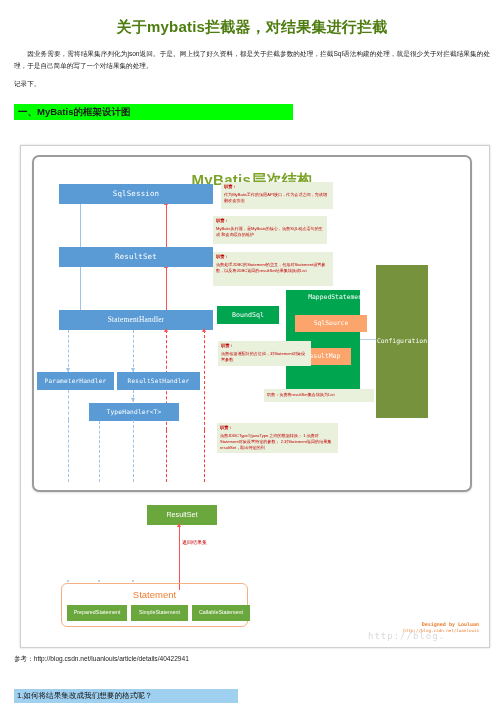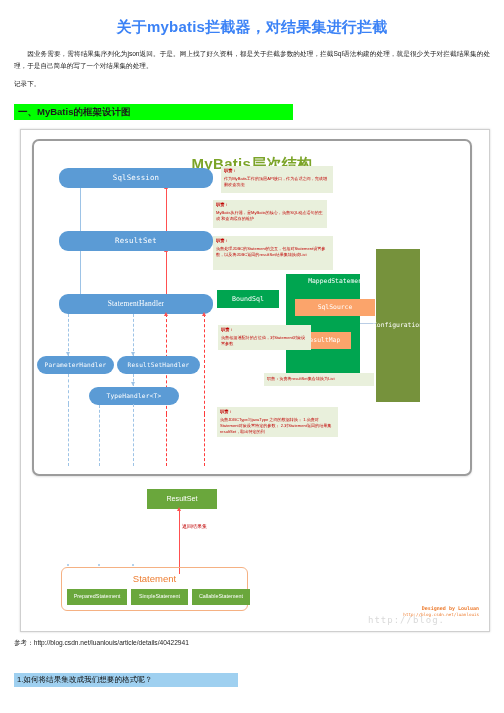--- a/index.html
+++ b/index.html
@@ -6,32 +6,32 @@
   body{
     width:504px;height:713px;background:#ffffff;
     font-family:"Liberation Sans","DejaVu Sans",sans-serif;
     color:#000;overflow:hidden;position:relative;
   }
   .page{position:relative;width:504px;height:713px;}
 
   
   .art-title{
     text-align:center;font-size:15px;font-weight:bold;
-    letter-spacing:.2px;margin:18px 0 0;color:#3b82f6;
+    letter-spacing:.2px;margin:18px 0 0;color:#4d7c0f;
   }
   .art-para{
     font-size:6.6px;line-height:1.75;color:#222;
     margin:11px 14px 0 14px;text-align:justify;
   }
   .art-para.indent{text-indent:2em;}
   .art-para.second{margin-top:7px;text-indent:0;}
 
   
   .sec-head{
-    margin:14px 0 0 14px;display:inline-block;
+    margin:14px 0 16px 14px;display:inline-block;
     background:#00ff00;color:#1a1a1a;
     font-size:9.5px;font-weight:bold;
     padding:2px 4px 3px 4px;line-height:1.2;
     width:279px;box-sizing:border-box;
   }
 
   
   .figure{
     position:relative;margin:9px 14px 0 20px;
     height:503px;background:#fff;
@@ -60,21 +60,21 @@
     font-weight:normal;letter-spacing:.5px;
   }
 
   
   .box{
     position:absolute;box-sizing:border-box;
     display:flex;align-items:center;justify-content:center;
     text-align:center;line-height:1.05;
   }
   .box.blue{
-    background:#5b9bd5;border-radius:9px;color:#fff;
+    background:#5b9bd5;border-radius:0;color:#fff;
     font-family:"DejaVu Sans Mono","Liberation Mono",monospace;
     font-size:7.4px;letter-spacing:.2px;
   }
   .box.green-dark{
     background:#00a550;color:#fff;
     font-family:"DejaVu Sans Mono","Liberation Mono",monospace;
     font-size:6.6px;
   }
   .box.orange{
     background:#fba46b;color:#fff;
@@ -220,27 +220,27 @@
       <div class="ln v-blue-dash" style="left:47px;top:274px;height:62px;"></div>
       <div class="ln v-blue-dash" style="left:78px;top:275px;height:61px;"></div>
       <div class="ln v-blue-dash" style="left:112px;top:274px;height:62px;"></div>
       <div class="ln v-red-dash" style="left:145px;top:284px;height:52px;"></div>
       <div class="ln v-red-dash" style="left:183px;top:284px;height:52px;"></div>
 
       <div class="box green-dark" id="b-boundsql" style="left:196px;top:160px;width:62px;height:18px;">BoundSql</div>
 
       <div class="box green-dark" id="b-ms" style="left:265px;top:144px;width:74px;height:99px;display:block;">
         <span class="ms-title">MappedStatement</span>
-        <span class="box orange" style="left:9px;top:25px;width:80px;height:17px;">SqlSource</span>
+        <span class="box orange" style="left:9px;top:25px;width:72px;height:17px;">SqlSource</span>
         <span class="box orange" style="left:9px;top:58px;width:56px;height:17px;">ResultMap</span>
       </div>
 
       <div class="ln h-grey" style="left:339px;top:193px;width:16px;"></div>
 
-      <div class="box olive" id="b-config" style="left:355px;top:119px;width:44px;height:153px;text-align:center;">Configuration</div>
+      <div class="box olive" id="b-config" style="left:355px;top:119px;width:52px;height:153px;text-align:center;">Configuration</div>
 
       <div class="note" style="left:200px;top:36px;width:112px;height:27px;">
         <b>职责：</b>
         <span>作为MyBatis工作的顶层API接口，作为会话之间，完成增删改查功能</span>
       </div>
       <div class="note" style="left:192px;top:70px;width:114px;height:28px;">
         <b>职责：</b>
         <span>MyBatis执行器，是MyBatis的核心，负责SQL动态语句的生成 和查询缓存的维护</span>
       </div>
       <div class="note" style="left:192px;top:106px;width:120px;height:34px;">

